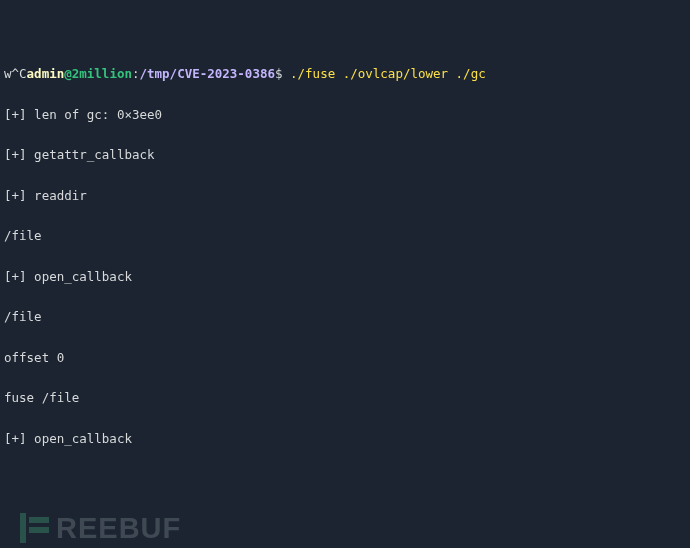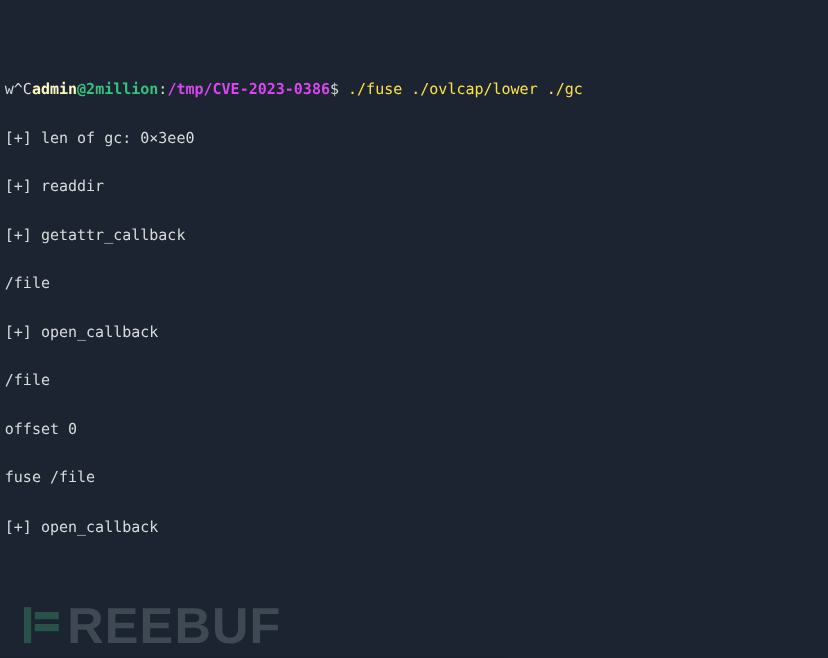--- a/index.html
+++ b/index.html
@@ -17,32 +17,32 @@
   }
   .term {
     padding: 13px 4px 4px 4px;
     white-space: pre;
   }
   .line { display: block; }
   .user-admin  { color: #fef9c3; font-weight: bold; }
   .at          { color: #35c27c; font-weight: bold; }
   .host        { color: #35c27c; font-weight: bold; }
   .colon       { color: #d8dadb; }
-  .path        { color: #d946ef; font-weight: bold; }
+  .path        { color: #c4b5fd; font-weight: bold; }
   .promptchar  { color: #d8dadb; }
   .cmd         { color: #fde047; }
   .out         { color: #d8dadb; }
   
   .wm {
     position: absolute;
     left: 20px;
     bottom: 4px;
     font-family: Arial, Helvetica, sans-serif;
     font-weight: 900;
-    font-size: 42px;
+    font-size: 29px;
     letter-spacing: 1px;
     color: rgba(150,160,170,0.30);
     pointer-events: none;
     display: flex;
     align-items: center;
     gap: 2px;
   }
   .wm-logo {
     width: 30px; height: 30px;
     position: relative;
@@ -66,22 +66,22 @@
   }
 </style>
 </head>
 <body>
 
 <div class="term">
 
   
   <span class="line"><span class="out">w^C</span><span class="user-admin">admin</span><span class="at">@</span><span class="host">2million</span><span class="colon">:</span><span class="path">/tmp/CVE-2023-0386</span><span class="promptchar">$</span><span class="cmd"> </span><span class="cmd">./fuse ./ovlcap/lower ./gc</span></span>
   <span class="line out">[+] len of gc: 0×3ee0</span>
+  <span class="line out">[+] getattr_callback</span>
   <span class="line out">[+] readdir</span>
-  <span class="line out">[+] getattr_callback</span>
   <span class="line out">/file</span>
   <span class="line out">[+] open_callback</span>
   <span class="line out">/file</span>
   <span class="line out">offset 0</span>
   <span class="line out">fuse /file</span>
   <span class="line out">[+] open_callback</span>
   
   
   
   

